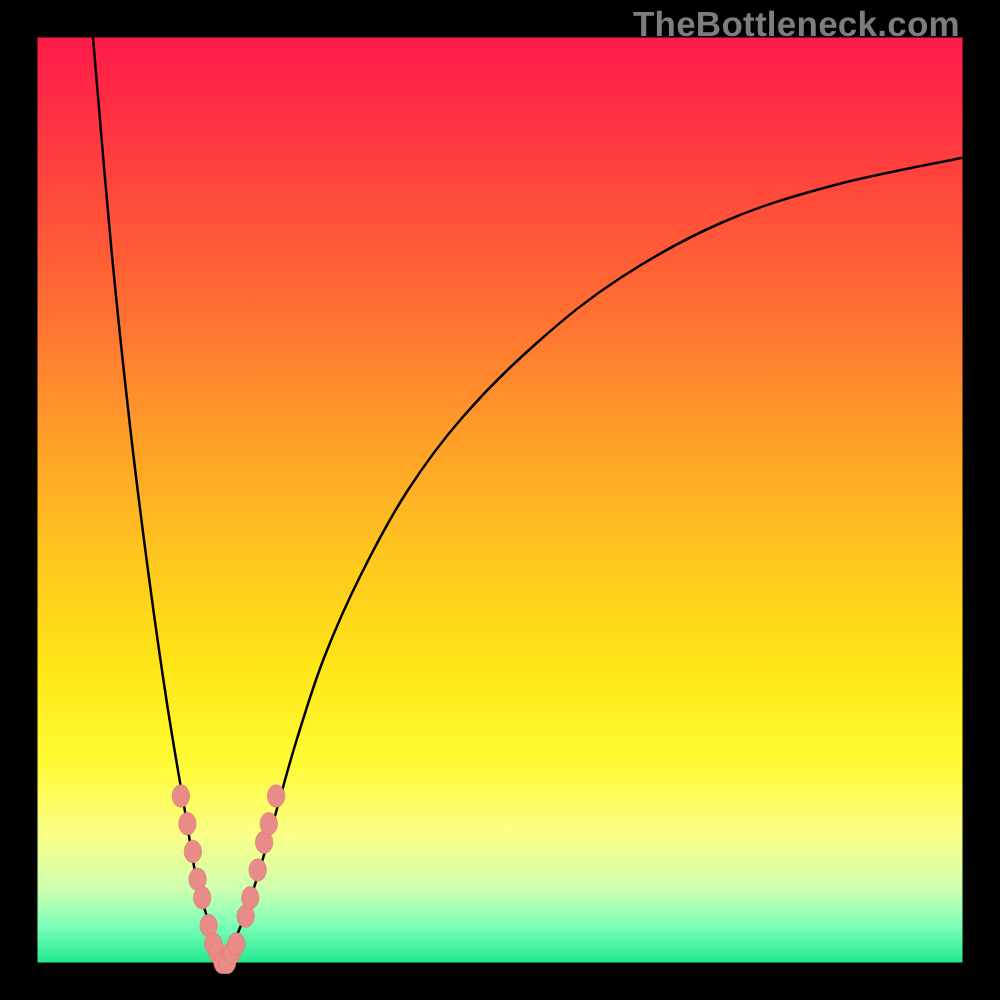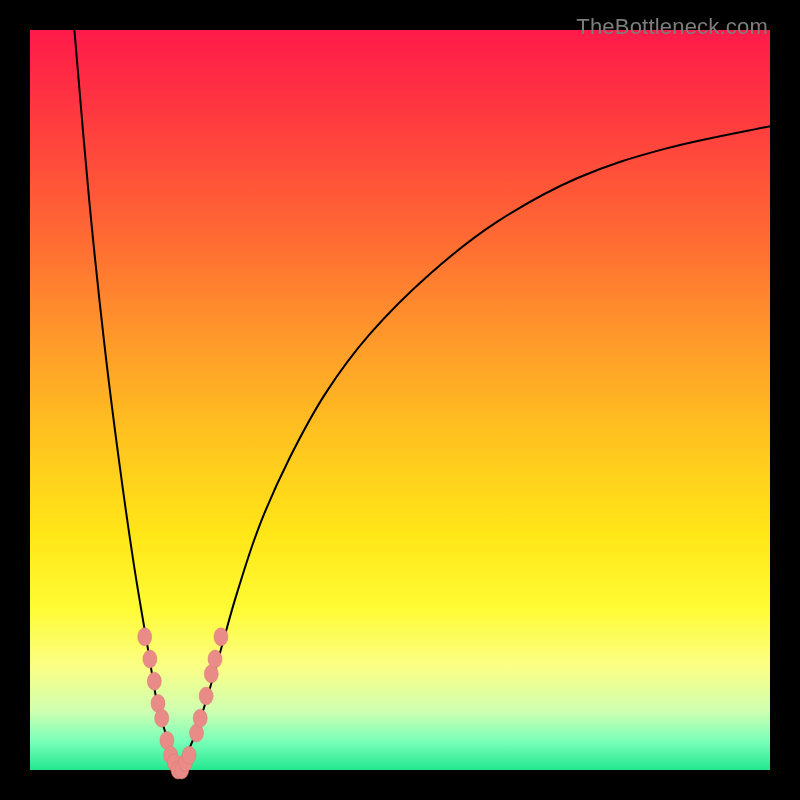--- a/index.html
+++ b/index.html
@@ -27,24 +27,24 @@
       #ffe617 68%,
       #fffb33 78%,
       #fbff85 86%,
       #cfffb0 92%,
       #7dffb9 96%,
       #23e890 100%
     );
   }
   .watermark {
     position: absolute;
-    top: 14px;
+    top: 4px;
     right: 32px;
-    font-size: 22px;
-    font-weight: 400;
+    font-size: 28px;
+    font-weight: 700;
     color: #7d7d7d;
     letter-spacing: 0.2px;
     z-index: 10;
   }
   svg.plot {
     position: absolute;
     left: 0;
     top: 0;
     width: 740px;
     height: 740px;

